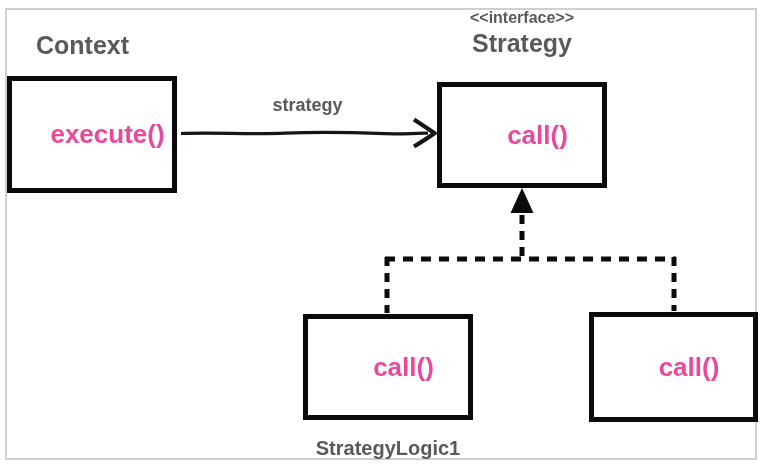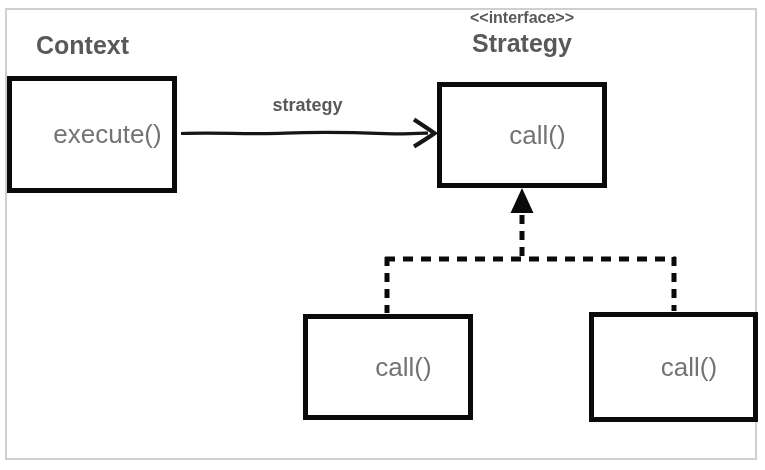--- a/index.html
+++ b/index.html
@@ -17,21 +17,21 @@
     border:2px solid #cfcfcf;box-sizing:border-box;
     background:#ffffff;
   }
   .uml-box{
     position:absolute;box-sizing:border-box;
     border:5px solid #0a0a0a;background:#ffffff;
     display:flex;align-items:center;justify-content:center;
     z-index:3;
   }
   .method{
-    font-weight:normal;font-size:26px;color:#737373;letter-spacing:0px;margin-left:31px;
+    font-weight:bold;font-size:26px;color:#ec4899;letter-spacing:0px;margin-left:31px;
   }
   .gray-label{
     position:absolute;color:#59595b;font-weight:bold;z-index:2;
     text-align:center;
   }
   #context-box{left:7px;top:76px;width:170px;height:117px;}
   #strategy-box{left:437px;top:82px;width:170px;height:106px;}
   #logic1-box{left:303px;top:314px;width:170px;height:106px;}
   #logic2-box{left:589px;top:312px;width:169px;height:110px;}
 
@@ -52,20 +52,21 @@
   <div class="frame"></div>
 
   <div class="gray-label" id="strategy-stereotype">&lt;&lt;interface&gt;&gt;</div>
 
   <div class="gray-label" id="context-title">Context</div>
 
   <div class="gray-label" id="strategy-title">Strategy</div>
 
   <div class="gray-label" id="assoc-label">strategy</div>
 
+  <div class="gray-label" id="logic1-title">StrategyLogic1</div>
 
 
   <div class="uml-box" id="context-box">
     <span class="method">execute()</span>
   </div>
 
   <div class="uml-box" id="strategy-box">
     <span class="method">call()</span>
   </div>
 

